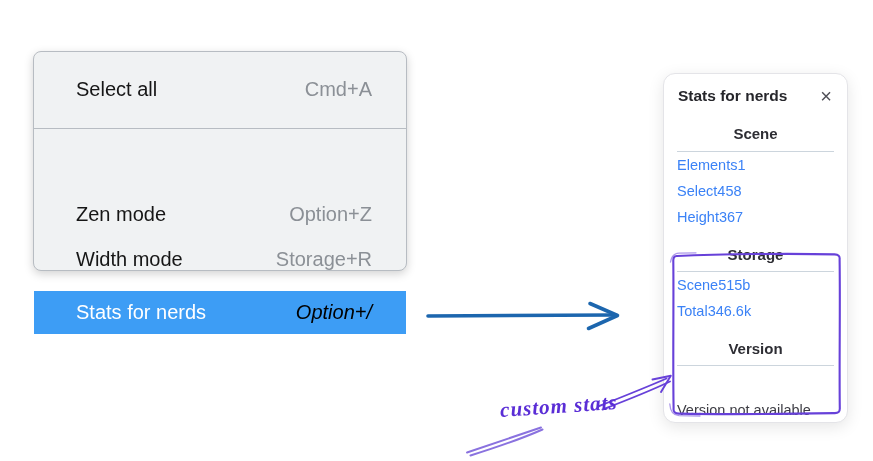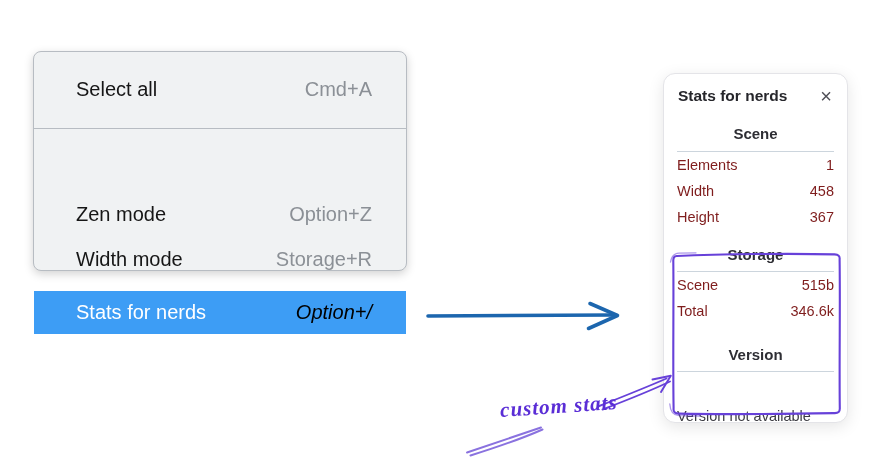--- a/index.html
+++ b/index.html
@@ -44,25 +44,25 @@
   .panel-title { font-size:15.5px; font-weight:bold; color:#26262b; }
   .panel-close {
     font-size:20px; line-height:16px; color:#4f4f57; cursor:pointer;
     font-weight:300; padding:0 2px;
   }
   .sec-head {
     text-align:center; font-weight:bold; font-size:15px; color:#2e2e34;
   }
   .sec-head.s1 { margin-top:16px; margin-bottom:9px; }
   .sec-head.s2 { margin-top:16px; margin-bottom:8px; }
-  .sec-head.s3 { margin-top:22px; margin-bottom:8px; }
+  .sec-head.s3 { margin-top:16px; margin-bottom:8px; }
   .sep { border-top:1px solid #ccd5dd; margin:0 13px; }
   .stat-row {
-    display:flex; justify-content:space-between; align-items:center;
-    padding:5px 13px; font-size:14.5px; color:#7f1d1d;
+    display:flex; justify-content:flex-start; align-items:center;
+    padding:5px 13px; font-size:14.5px; color:#3b82f6;
   }
   .stat-row .val { text-align:right; }
   .panel-note { padding:8px 13px 6px; font-size:14.5px; color:#3c3c43;margin-top:28px; }
 
   
   .overlay {
     position:absolute; left:0; top:0; width:873px; height:461px;
     pointer-events:none; z-index:10;
   }
   .handwrite {
@@ -103,21 +103,21 @@
       <span class="panel-close">×</span>
     </div>
 
     <div class="sec-head s1">Scene</div>
     <div class="sep"></div>
     <div class="stat-row">
       <span>Elements</span>
       <span class="val">1</span>
     </div>
     <div class="stat-row">
-      <span>Width</span>
+      <span>Select</span>
       <span class="val">458</span>
     </div>
     <div class="stat-row">
       <span>Height</span>
       <span class="val">367</span>
     </div>
 
     <div class="sec-head s2">Storage</div>
     <div class="sep"></div>
     <div class="stat-row">

